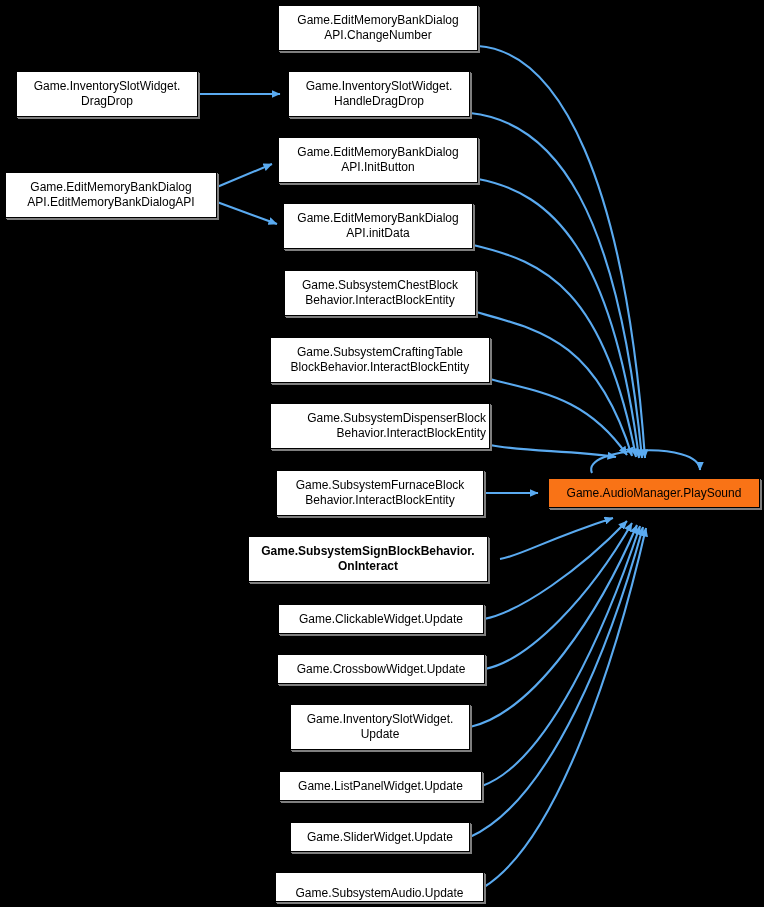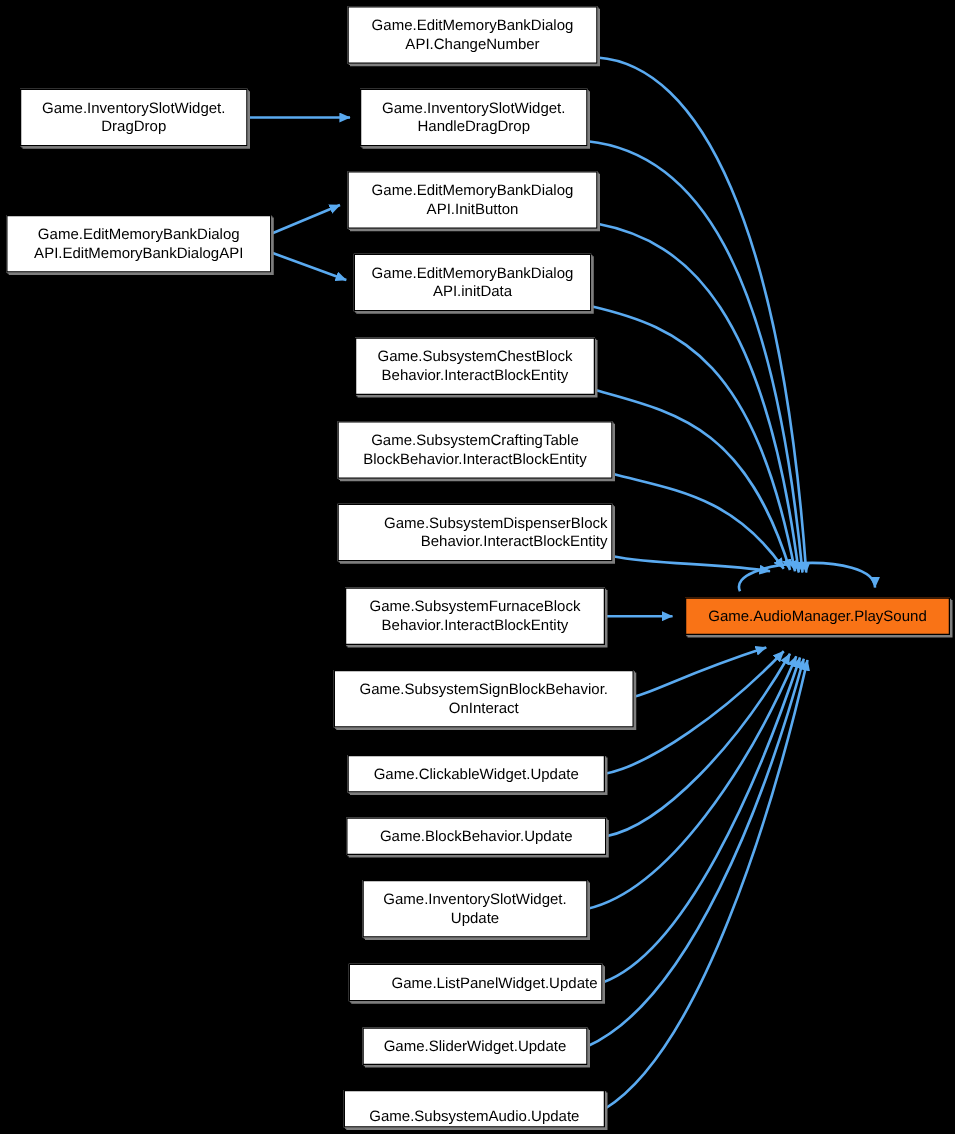--- a/index.html
+++ b/index.html
@@ -113,35 +113,35 @@
 BlockBehavior.InteractBlockEntity</span>
   </div>
   <div class="node" style="left:270px; top:403px; width:220px; height:46px;text-align:right;">
     <span>Game.SubsystemDispenserBlock
 Behavior.InteractBlockEntity</span>
   </div>
   <div class="node" style="left:276px; top:470px; width:208px; height:46px;">
     <span>Game.SubsystemFurnaceBlock
 Behavior.InteractBlockEntity</span>
   </div>
-  <div class="node" style="left:267px; top:536px; width:240px; height:46px;">
+  <div class="node" style="left:248px; top:536px; width:240px; height:46px;font-weight:bold;">
     <span>Game.SubsystemSignBlockBehavior.
 OnInteract</span>
   </div>
   <div class="node" style="left:278px; top:604px; width:206px; height:30px;">
     <span>Game.ClickableWidget.Update</span>
   </div>
   <div class="node" style="left:277px; top:654px; width:208px; height:30px;">
-    <span>Game.BlockBehavior.Update</span>
+    <span>Game.CrossbowWidget.Update</span>
   </div>
   <div class="node" style="left:290px; top:704px; width:180px; height:46px;">
     <span>Game.InventorySlotWidget.
 Update</span>
   </div>
-  <div class="node" style="left:279px; top:771px; width:203px; height:30px;text-align:right;">
+  <div class="node" style="left:279px; top:771px; width:203px; height:30px;">
     <span>Game.ListPanelWidget.Update</span>
   </div>
   <div class="node" style="left:290px; top:822px; width:180px; height:30px;">
     <span>Game.SliderWidget.Update</span>
   </div>
   <div class="node" style="left:275px; top:872px; width:209px; height:30px;align-items:flex-end;">
     <span>Game.SubsystemAudio.Update</span>
   </div>
 
   <div class="node center" style="left:548px; top:478px; width:212px; height:30px;">

